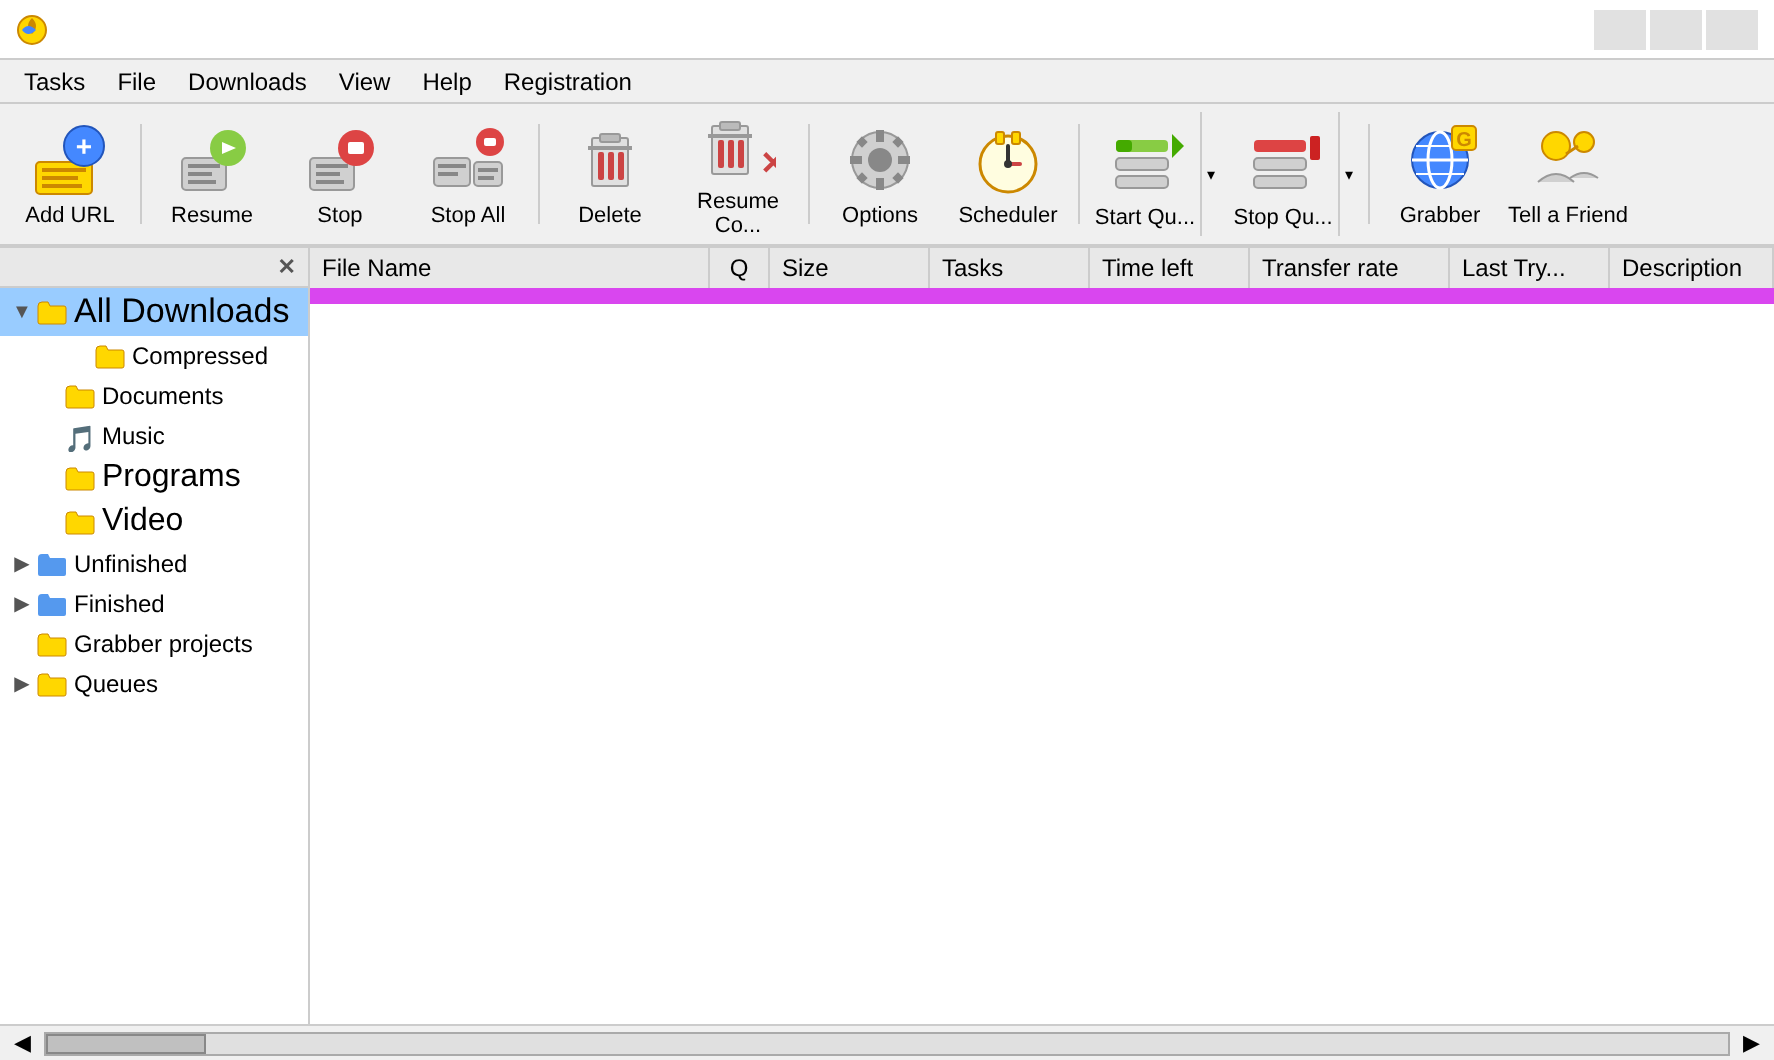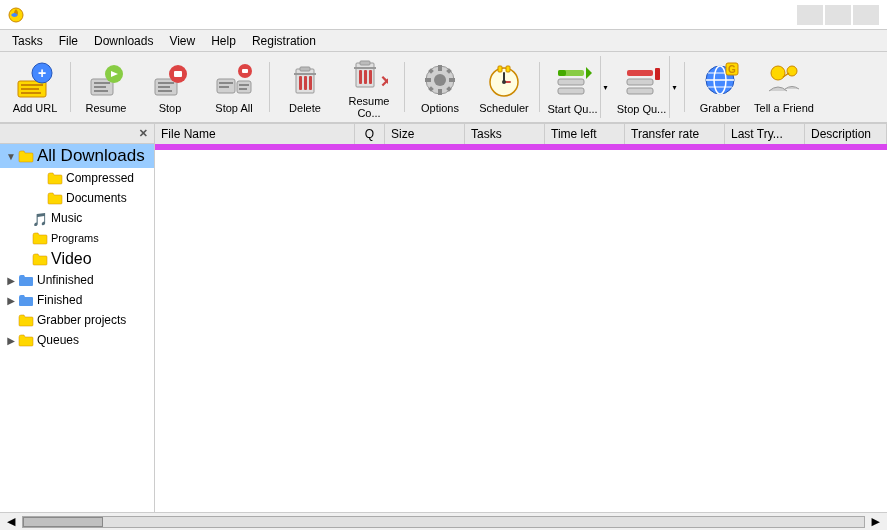--- a/index.html
+++ b/index.html
@@ -173,21 +173,21 @@
     #file-list {
       flex: 1;
       background: #fff;
       overflow: auto;
       display: flex;
       flex-direction: column;
     }
     #file-list-header {
       display: flex;
       background: #e8e8e8;
-      border-bottom: 6px solid #d946ef;
+      border-bottom: 8px solid #d946ef;
       font-size: 12px;
       font-weight: normal;
       position: sticky;
       top: 0;
     }
     .col-header {
       padding: 3px 6px;
       border-right: 1px solid #ccc;
       cursor: pointer;
       white-space: nowrap;
@@ -460,21 +460,21 @@
         </div>
         <div class="tree-item" style="padding-left: 33px;">
           <span class="tree-toggle"></span>
           <span class="tree-icon folder-yellow">
             <svg width="16" height="16" viewBox="0 0 16 16">
       <path d="M1 5 Q1 3 3 3 L6 3 L7 5 L14 5 Q15 5 15 6 L15 13 Q15 14 14 14 L2 14 Q1 14 1 13 Z" fill="#FFD700" stroke="#cc8800" stroke-width="0.5"></path>
     </svg>
           </span>
           <span style="font-size: 12px;">Compressed</span>
         </div>
-        <div class="tree-item" style="padding-left: 33px;">
+        <div class="tree-item" style="padding-left: 18px;">
           <span class="tree-toggle"></span>
           <span class="tree-icon folder-yellow">
             <svg width="16" height="16" viewBox="0 0 16 16">
       <path d="M1 5 Q1 3 3 3 L6 3 L7 5 L14 5 Q15 5 15 6 L15 13 Q15 14 14 14 L2 14 Q1 14 1 13 Z" fill="#FFD700" stroke="#cc8800" stroke-width="0.5"></path>
     </svg>
           </span>
           <span style="font-size: 12px;">Documents</span>
         </div>
         <div class="tree-item" style="padding-left: 18px;">
           <span class="tree-toggle"></span>
@@ -485,21 +485,21 @@
           </span>
           <span style="font-size: 12px;">Music</span>
         </div>
         <div class="tree-item" style="padding-left: 18px;">
           <span class="tree-toggle"></span>
           <span class="tree-icon folder-yellow">
             <svg width="16" height="16" viewBox="0 0 16 16">
       <path d="M1 5 Q1 3 3 3 L6 3 L7 5 L14 5 Q15 5 15 6 L15 13 Q15 14 14 14 L2 14 Q1 14 1 13 Z" fill="#FFD700" stroke="#cc8800" stroke-width="0.5"></path>
     </svg>
           </span>
-          <span style="font-size: 11px;">Programs</span>
+          <span style="font-size: 16px;">Programs</span>
         </div>
         <div class="tree-item" style="padding-left: 18px;">
           <span class="tree-toggle"></span>
           <span class="tree-icon folder-yellow">
             <svg width="16" height="16" viewBox="0 0 16 16">
       <path d="M1 5 Q1 3 3 3 L6 3 L7 5 L14 5 Q15 5 15 6 L15 13 Q15 14 14 14 L2 14 Q1 14 1 13 Z" fill="#FFD700" stroke="#cc8800" stroke-width="0.5"></path>
     </svg>
           </span>
           <span style="font-size: 16px;">Video</span>
         </div>

